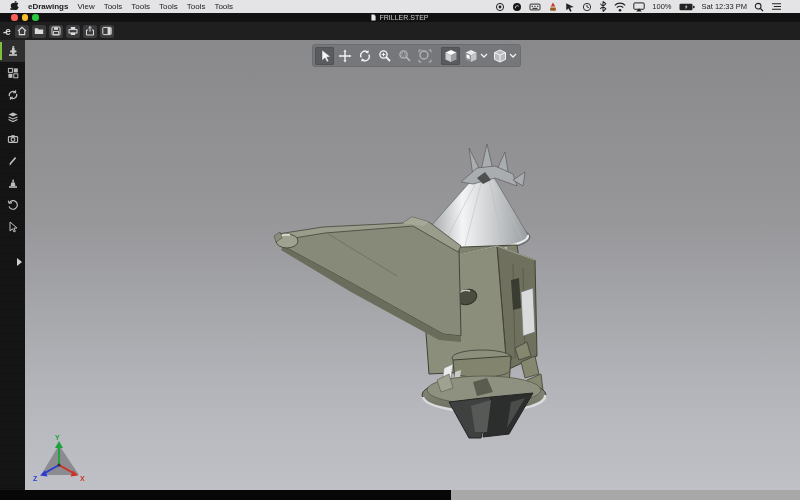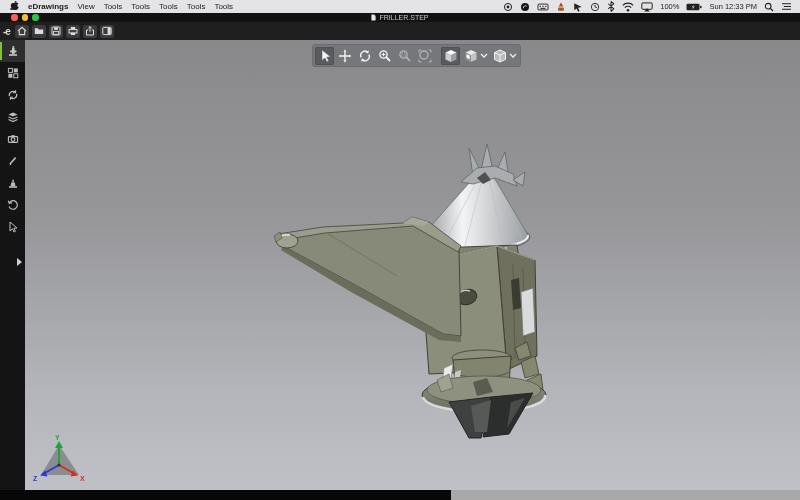--- a/index.html
+++ b/index.html
@@ -5,21 +5,21 @@
   html,body{margin:0;padding:0;width:800px;height:500px;overflow:hidden;
     font-family:"Liberation Sans",sans-serif;-webkit-font-smoothing:antialiased;}
   .screen{position:relative;width:800px;height:500px;background:#a9a9a9;}
 
   
   .menubar{position:absolute;left:0;top:0;width:800px;height:13px;background:#e4e4e6;
     display:flex;align-items:center;font-size:8px;color:#1c1c1e;z-index:30;}
   .mb-left{display:flex;align-items:center;gap:9px;padding-left:10px;flex:1;}
   .mb-appname{font-weight:bold;text-align:right;}
   .mb-item{cursor:default;}
-  .mb-right{display:flex;align-items:center;gap:7px;padding-right:8px;font-size:7.5px;}
+  .mb-right{display:flex;align-items:center;gap:7px;padding-right:18px;font-size:7.5px;}
   .mb-right svg{display:block;}
 
   
   .titlebar{position:absolute;left:0;top:13px;width:800px;height:9px;background:#121212;
     display:flex;align-items:center;z-index:29;}
   .traffic{display:flex;gap:4px;padding-left:11px;}
   .light{width:6.5px;height:6.5px;border-radius:50%;}
   .win-title{position:absolute;left:0;right:0;text-align:center;color:#c9c9c9;font-size:7px;
     display:flex;align-items:center;justify-content:center;gap:3px;}
 
@@ -144,21 +144,21 @@
           </svg>
       </span>
       <span>100%</span>
       <span>
         <svg width="16" height="8" viewBox="0 0 16 8">
             <rect x="0.5" y="0.8" width="13" height="6.4" rx="1.2" fill="#222"></rect>
             <rect x="14" y="2.8" width="1.6" height="2.4" rx="0.6" fill="#222"></rect>
             <path d="M7.8,1.4 L5.8,4.2 L7.2,4.2 L6.2,6.8 L8.6,3.6 L7.1,3.6 Z" fill="#ddd"></path>
           </svg>
       </span>
-      <span>Sun 12:33 PM</span>
+      <span>Sat 12:33 PM</span>
       <span>
         <svg width="10" height="10" viewBox="0 0 12 12">
             <circle cx="5" cy="5" r="3.4" fill="none" stroke="#222" stroke-width="1.3"></circle>
             <path d="M7.6,7.6 L10.8,10.8" stroke="#222" stroke-width="1.5"></path>
           </svg>
       </span>
       <span>
         <svg width="11" height="9" viewBox="0 0 12 10">
             <path d="M1,2 H11 M3,5 H11 M1,8 H11" stroke="#222" stroke-width="1.2"></path>
           </svg>

